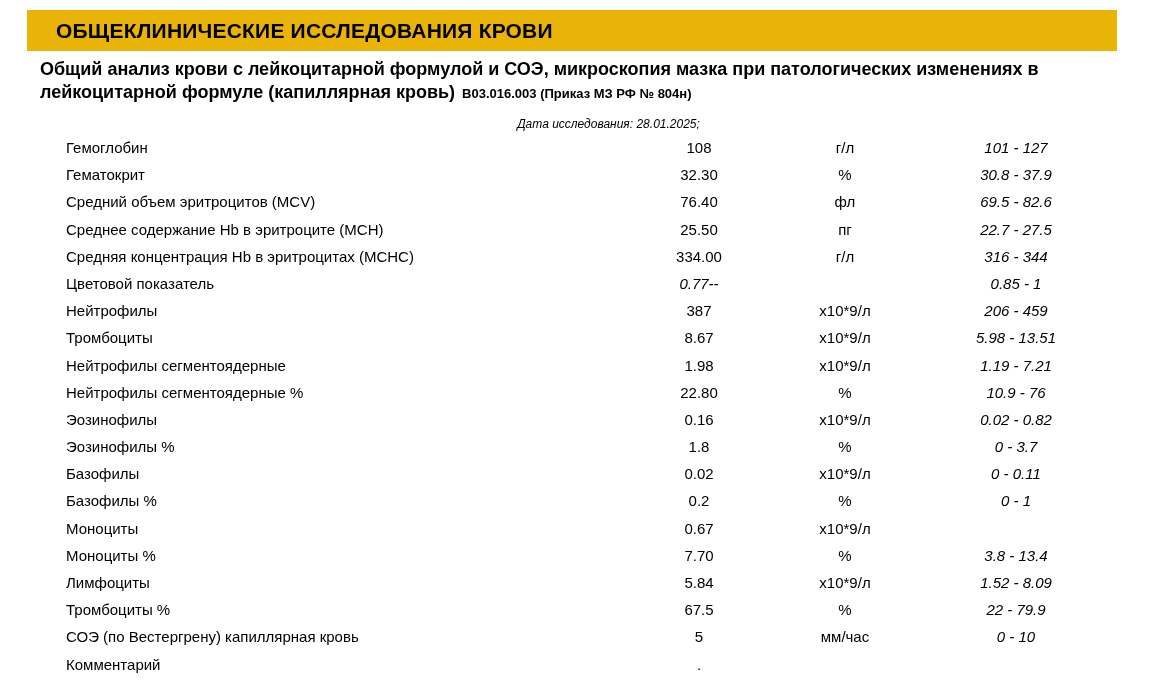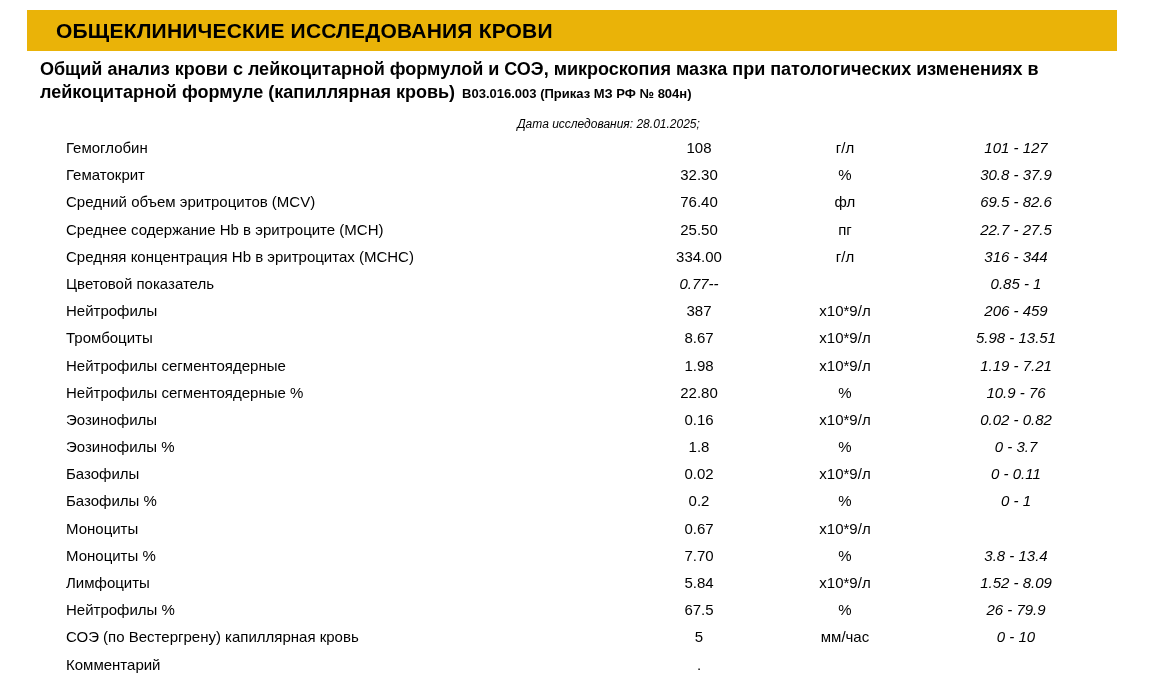--- a/index.html
+++ b/index.html
@@ -203,24 +203,24 @@
   </div>
 
   <div class="row">
     <div class="cell name">Лимфоциты</div>
     <div class="cell value">5.84</div>
     <div class="cell unit">х10*9/л</div>
     <div class="cell range">1.52 - 8.09</div>
   </div>
 
   <div class="row">
-    <div class="cell name">Нейтрофилы %</div>
+    <div class="cell name">Тромбоциты %</div>
     <div class="cell value">67.5</div>
     <div class="cell unit">%</div>
-    <div class="cell range">26 - 79.9</div>
+    <div class="cell range">22 - 79.9</div>
   </div>
 
   <div class="row">
     <div class="cell name">СОЭ (по Вестергрену) капиллярная кровь</div>
     <div class="cell value">5</div>
     <div class="cell unit">мм/час</div>
     <div class="cell range">0 - 10</div>
   </div>
 
   <div class="row">

